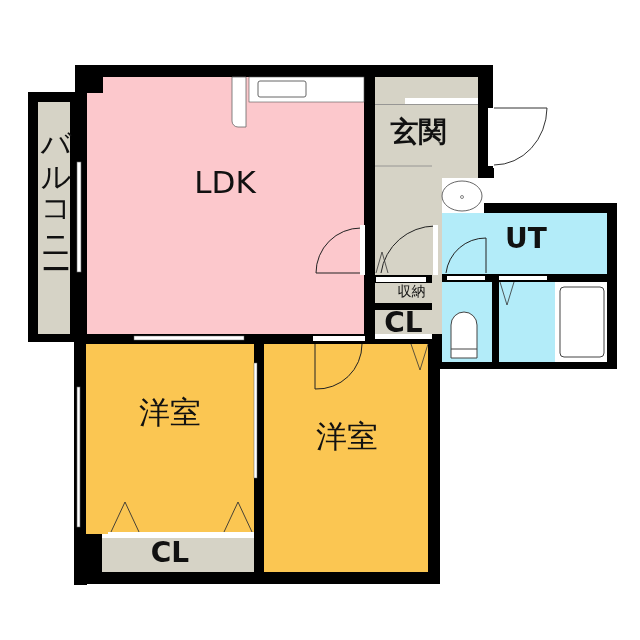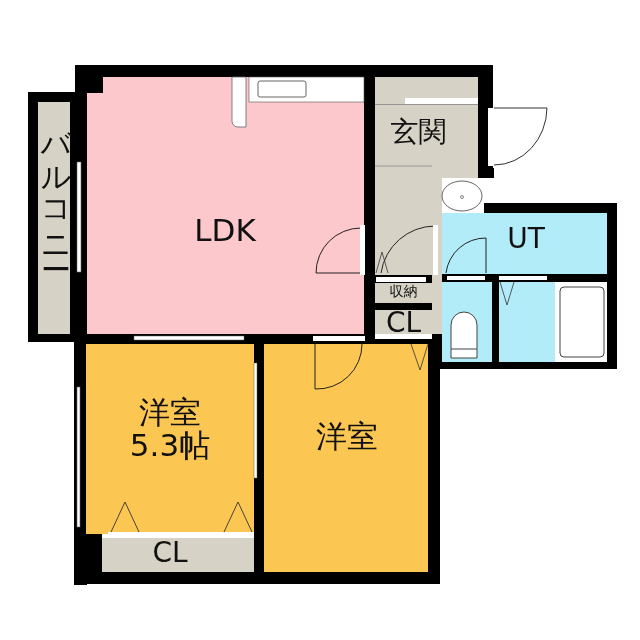--- a/index.html
+++ b/index.html
@@ -1,21 +1,21 @@
 <!DOCTYPE html>
 <html><head>
 <meta charset="utf-8">
 <style>
   html,body{margin:0;padding:0;background:#ffffff;}
   body{width:640px;height:640px;position:relative;overflow:hidden;font-family:"DejaVu Sans","Liberation Sans",sans-serif;}
   svg{position:absolute;left:0;top:0;}
   .lbl{position:absolute;color:#111;text-align:center;line-height:1.08;white-space:nowrap;}
   .big{font-size:31px;}
-  .mid{font-size:28px;}
-  .sm{font-size:14px;}
+  .mid{font-size:28px;font-weight:bold;}
+  .sm{font-size:14px;padding-left:8px;}
   .vert{writing-mode:vertical-rl;font-size:30px;letter-spacing:2px;}
 </style>
 </head>
 <body>
 
 <svg width="640" height="640" viewBox="0 0 640 640">
 
   <g>
     <rect x="75" y="65" width="418" height="12" fill="#000"></rect>
     <rect x="28" y="92" width="52" height="250" fill="#000"></rect>
@@ -104,34 +104,33 @@
   <rect x="254" y="363" width="3" height="115" fill="#fff" stroke="#666" stroke-width="0.5"></rect>
 
   <rect x="264" y="344" width="164" height="228" fill="#fbc652"></rect>
   <path d="M315 344 L315 389 A45 45 0 0 0 362 344" fill="none" stroke="#222" stroke-width="1"></path>
   <rect x="313" y="336" width="52" height="5" fill="#fff"></rect>
   <path d="M411 344 L420 370 L428 344" fill="none" stroke="#333" stroke-width="0.8"></path>
 </svg>
 
 <div class="lbl vert" style="left:36px;top:110px;width:36px;">バルコニー</div>
 
-<div class="lbl big" style="left:150px;top:166px;width:150px;margin-top:48px;">
+<div class="lbl big" style="left:150px;top:166px;width:150px;">
   <div>LDK</div>
 </div>
 
 <div class="lbl mid" style="left:376px;top:117px;width:85px;">玄関</div>
 
 <div class="lbl mid" style="left:496px;top:224px;width:60px;">UT</div>
 
 <div class="lbl sm" style="left:375px;top:284px;width:57px;">収納</div>
 
 <div class="lbl mid" style="left:375px;top:308px;width:57px;">CL</div>
 
 <div class="lbl big" style="left:95px;top:396px;width:150px;">
   <div>洋室</div>
-  <div>5.3帖</div>
 </div>
 
 <div class="lbl big" style="left:272px;top:420px;width:150px;">
   <div>洋室</div>
 </div>
 
 <div class="lbl mid" style="left:110px;top:538px;width:120px;">CL</div>
 
 </body></html>

